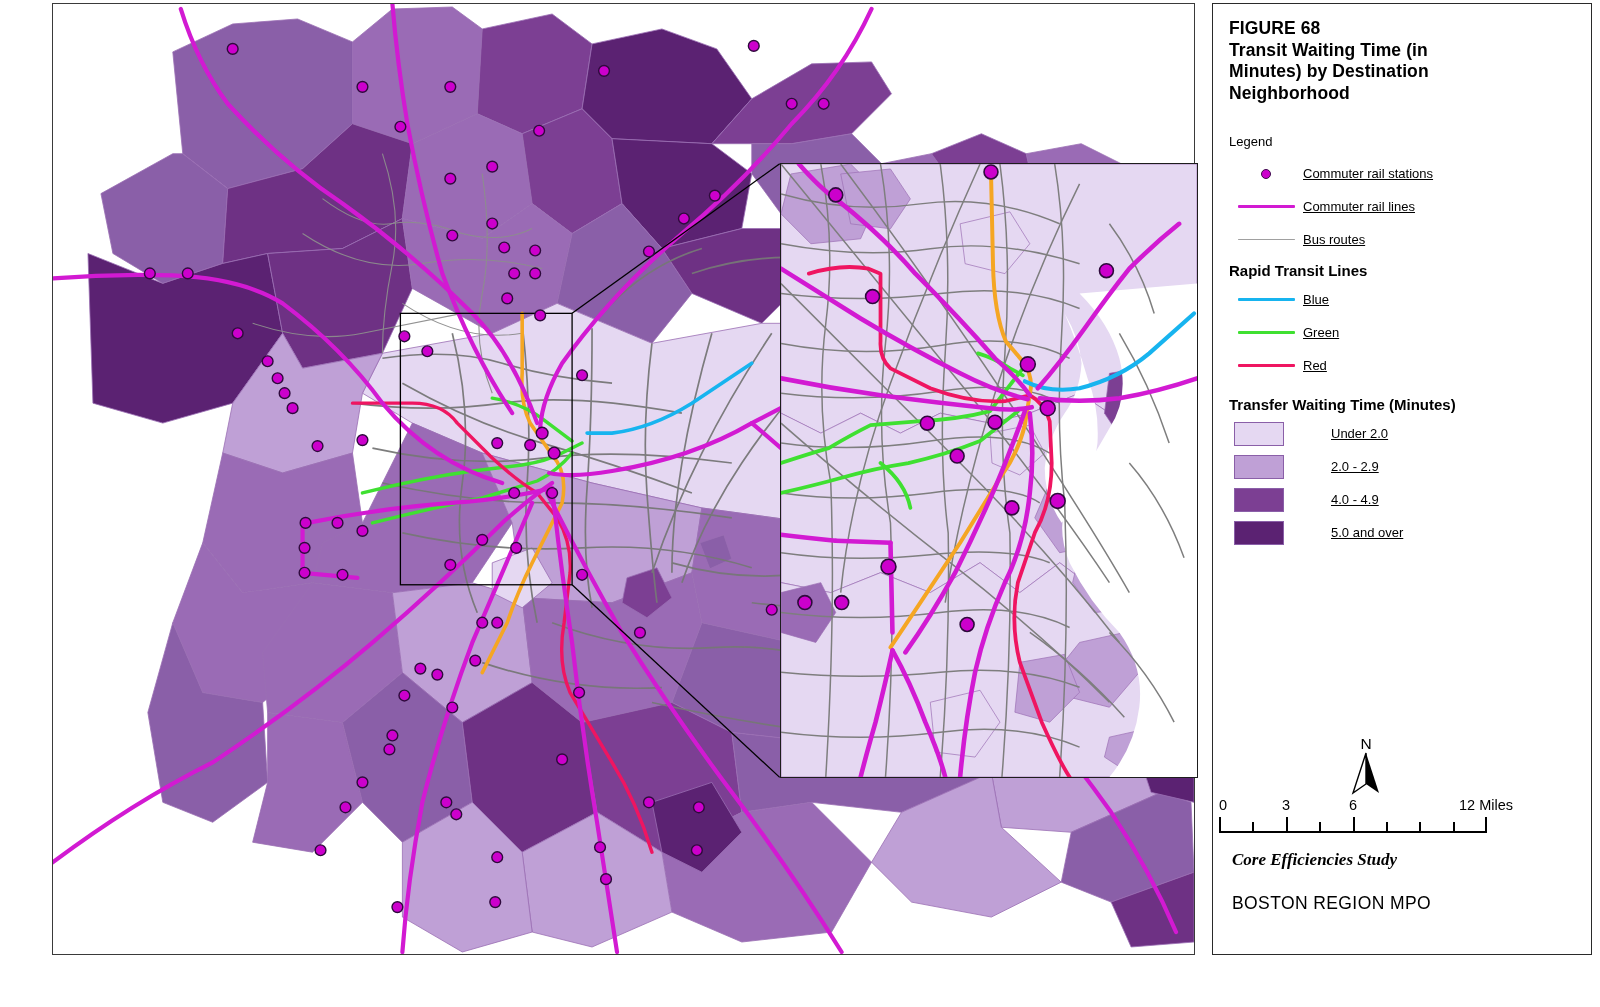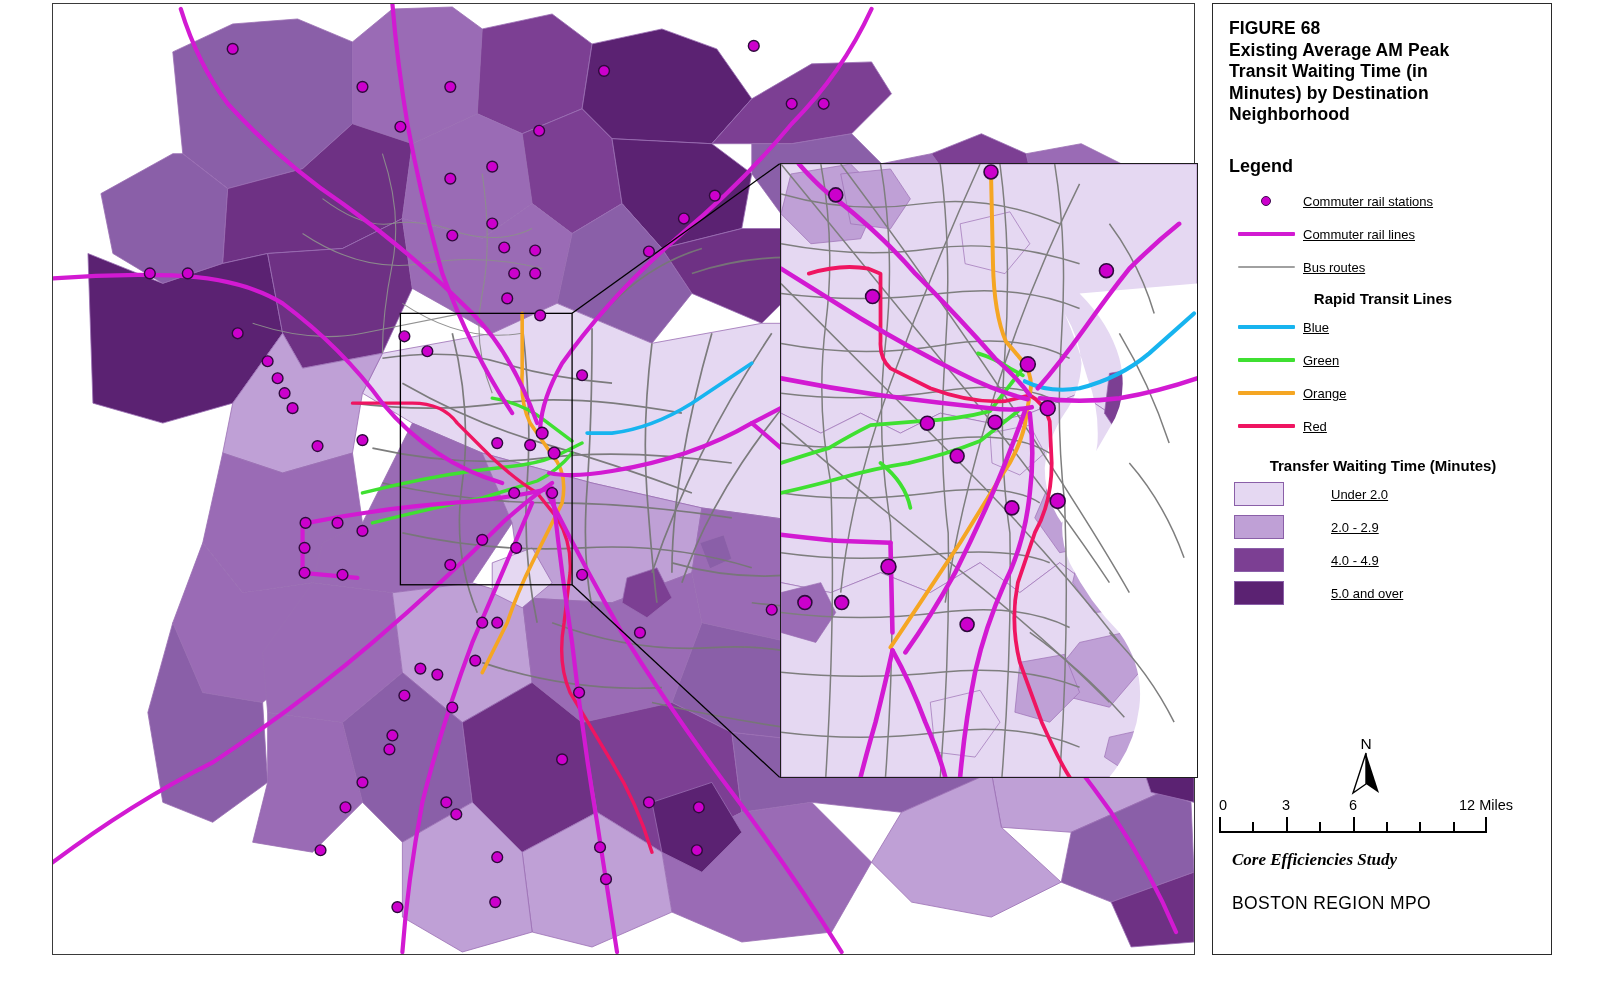--- a/index.html
+++ b/index.html
@@ -11,28 +11,28 @@
              background:#ffffff;border:1.5px solid #3a3a3a;box-sizing:border-box;}
   #map-svg{position:absolute;left:0;top:0;width:100%;height:100%;}
 
   
   #inset-panel{position:absolute;left:780px;top:163px;width:418px;height:615px;
                border:1.5px solid #1d1d1d;box-sizing:border-box;background:#ded0ee;
                overflow:hidden;}
   #inset-svg{position:absolute;left:0;top:0;width:100%;height:100%;}
 
   
-  #legend-panel{position:absolute;left:1212px;top:3px;width:340px;height:952px;
+  #legend-panel{position:absolute;left:1212px;top:3px;width:380px;height:952px;
                 background:#ffffff;border:1.5px solid #2a2a2a;box-sizing:border-box;
                 padding:14px 0 0 0;}
   #legend-inner{padding:0 14px 0 16px;}
 
   .fig-title{font-weight:bold;font-size:17.5px;line-height:21.5px;letter-spacing:.1px;}
-  .legend-head{font-weight:bold;font-size:18px;margin-top:30px;margin-bottom:8px;}
-  .sub-head{font-weight:bold;font-size:15px;margin-top:6px;margin-bottom:4px;text-align:center;}
+  .legend-head{font-weight:normal;font-size:13px;margin-top:30px;margin-bottom:8px;}
+  .sub-head{font-weight:bold;font-size:15px;margin-top:6px;margin-bottom:4px;}
 
   .leg-row{display:flex;align-items:center;height:33px;}
   .leg-key{width:74px;display:flex;align-items:center;justify-content:center;flex:0 0 74px;}
   .leg-lbl{font-size:13px;text-decoration:underline;}
 
   .key-line{width:57px;height:3.6px;border-radius:1px;}
   .key-line.thin{height:1.6px;}
   .key-dot{width:10px;height:10px;border-radius:50%;background:#cc00cc;
            border:1.6px solid #3d0b4d;box-sizing:border-box;}
 
@@ -412,21 +412,20 @@
     <circle cx="187" cy="462" r="7"></circle>
   </g>
  </svg>
 </div>
 
 <div id="legend-panel">
  <div id="legend-inner">
 
   <div class="fig-title">
     <div>FIGURE 68</div>
-    <div>Existing Average AM Peak</div>
     <div>Transit Waiting Time (in</div>
     <div>Minutes) by Destination</div>
     <div>Neighborhood</div>
   </div>
 
   <div class="legend-head">Legend</div>
 
   <div class="leg-row">
     <span class="leg-key">
       <span class="key-dot"></span>
@@ -457,26 +456,20 @@
     <span class="leg-lbl">Blue</span>
   </div>
 
   <div class="leg-row">
     <span class="leg-key">
       <span class="key-line" style="background:#3fe031"></span>
     </span>
     <span class="leg-lbl">Green</span>
   </div>
 
-  <div class="leg-row">
-    <span class="leg-key">
-      <span class="key-line" style="background:#f5a623"></span>
-    </span>
-    <span class="leg-lbl">Orange</span>
-  </div>
 
   <div class="leg-row">
     <span class="leg-key">
       <span class="key-line" style="background:#ef1561"></span>
     </span>
     <span class="leg-lbl">Red</span>
   </div>
 
   <div class="sub-head" style="margin-top:14px">Transfer Waiting Time (Minutes)</div>
 

